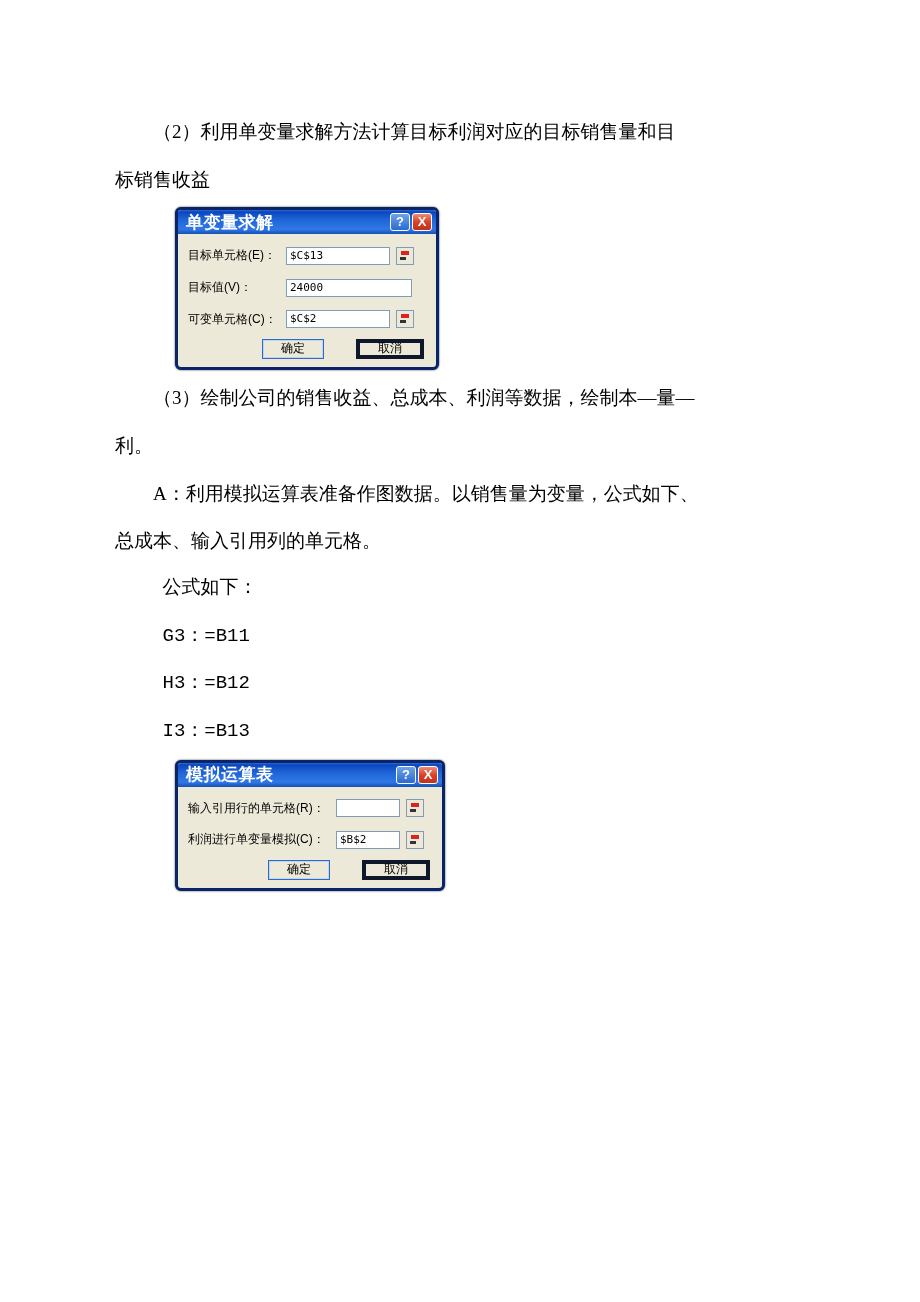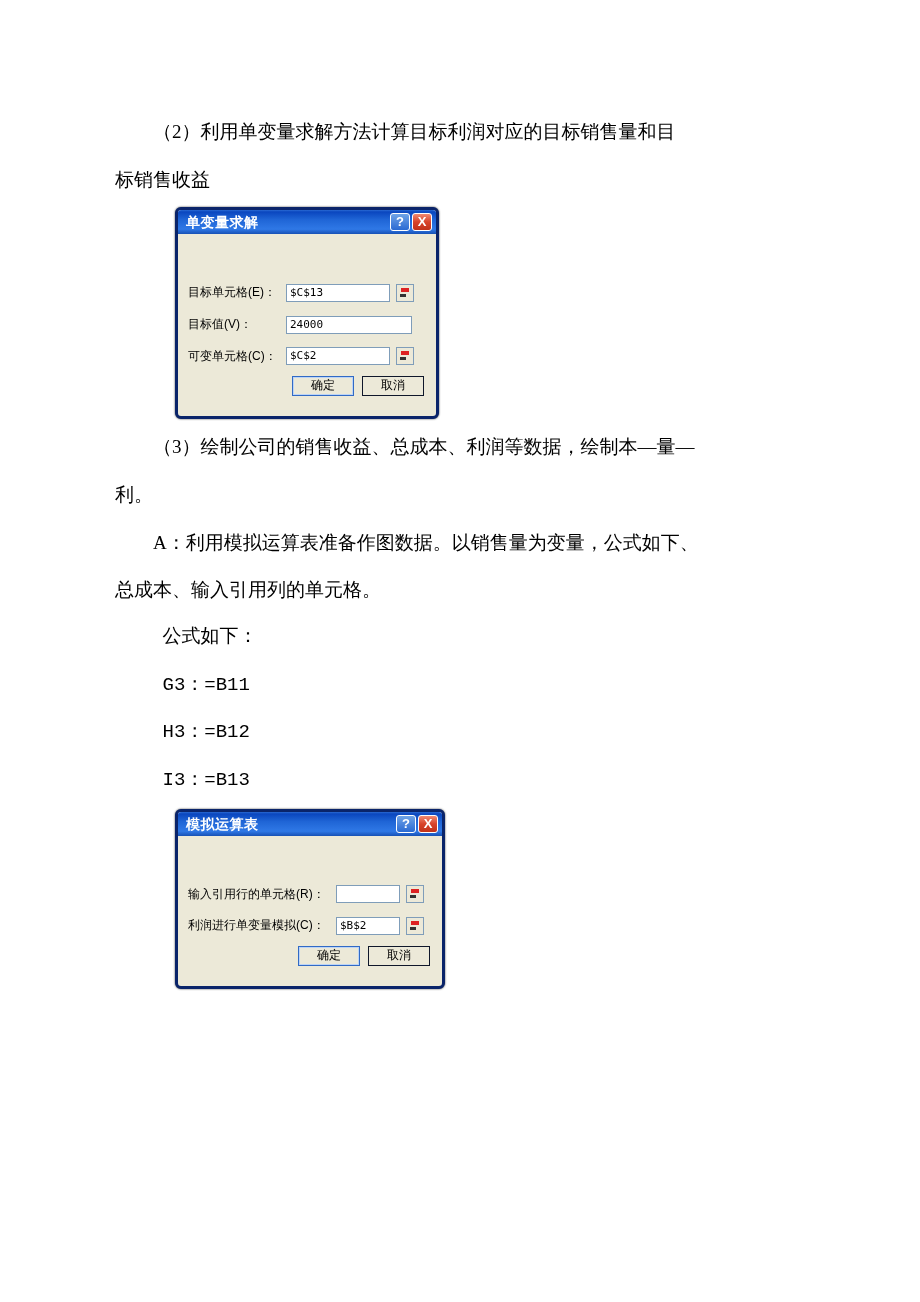--- a/index.html
+++ b/index.html
@@ -48,21 +48,21 @@
       font-weight: bold;
       display: flex;
       align-items: center;
       justify-content: space-between;
       height: 24px;
       padding: 0 4px 0 8px;
       border-top-left-radius: 3px;
       border-top-right-radius: 3px;
     }
     .xp-title-text {
-      font-size: 14px;
+      font-size: 17px;
       letter-spacing: 0.5px;
     }
     .xp-title-btns {
       display: flex;
       gap: 2px;
     }
     .xp-help-btn, .xp-close-btn {
       width: 20px;
       height: 18px;
       border-radius: 3px;
@@ -77,22 +77,21 @@
     }
     .xp-help-btn {
       background: linear-gradient(to bottom, #6fa3e6, #2a6ad3);
       color: #fff;
     }
     .xp-close-btn {
       background: linear-gradient(to bottom, #f08a72, #d8432a 50%, #c0321a);
       color: #fff;
     }
     .xp-body {
-      padding: 8px 10px 20px 10px;
-      margin-top: 37px;
+      padding: 8px 10px 8px 10px;
     }
     .xp-row {
       display: flex;
       align-items: center;
       margin-bottom: 4px;
       gap: 6px;
     }
     .xp-label {
       flex: 0 0 auto;
       white-space: nowrap;
@@ -132,26 +131,26 @@
       width: 6px;
       height: 3px;
       background: #333;
       position: absolute;
       bottom: 4px;
       left: 3px;
     }
     .xp-btn-row {
       display: flex;
       justify-content: flex-end;
-      gap: 8px;
+      gap: 32px;
       margin-top: 6px;
       padding-right: 2px;
     }
     .xp-btn {
-      border: 1px solid #0f172a;
+      border: 4px solid #0f172a;
       background: #ece9d8;
       padding: 1px 18px;
       font-size: 12px;
       height: 20px;
       box-sizing: border-box;
       display: flex;
       align-items: center;
     }
     .xp-btn.default {
       border: 1px solid #316ac5;

